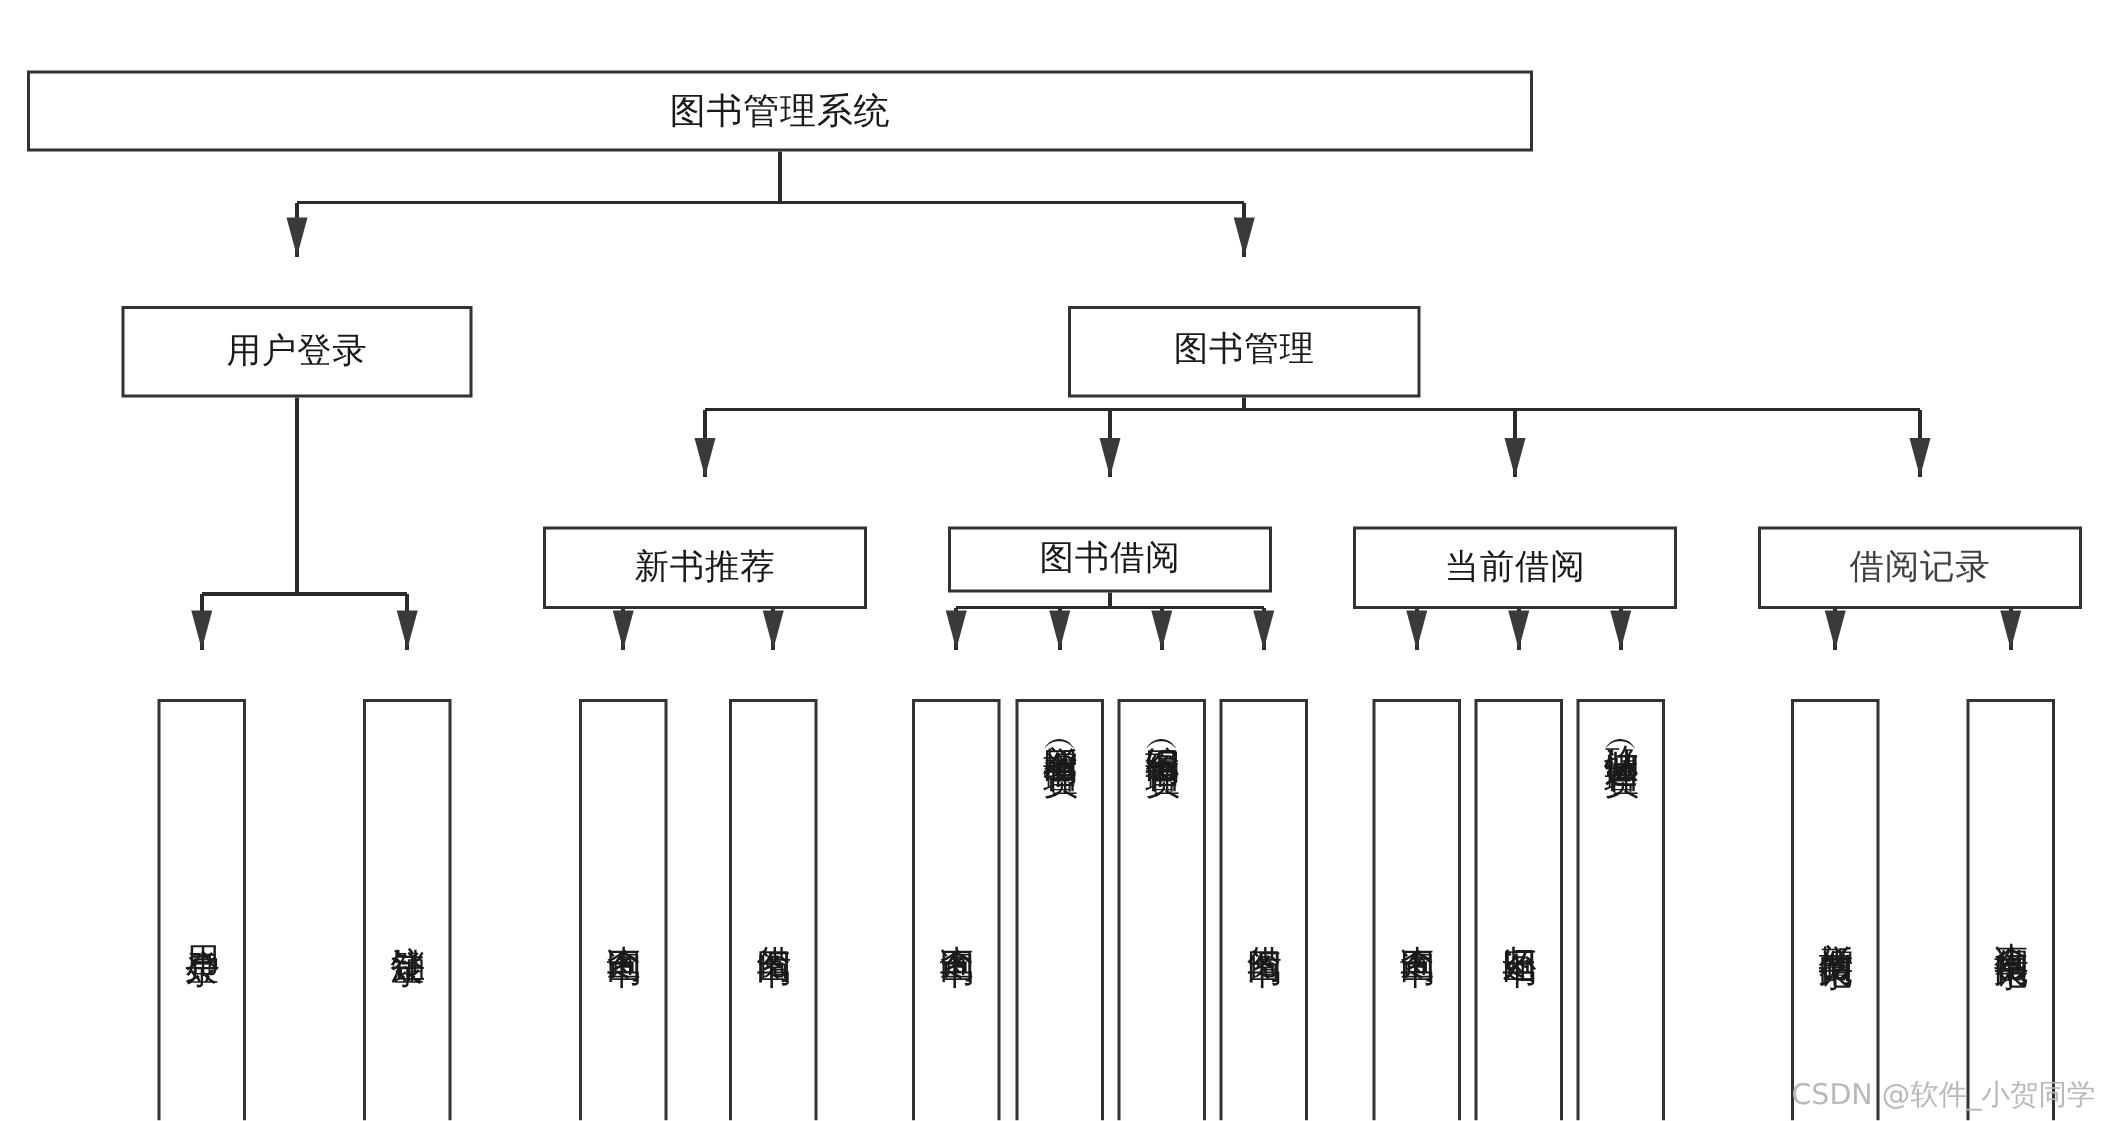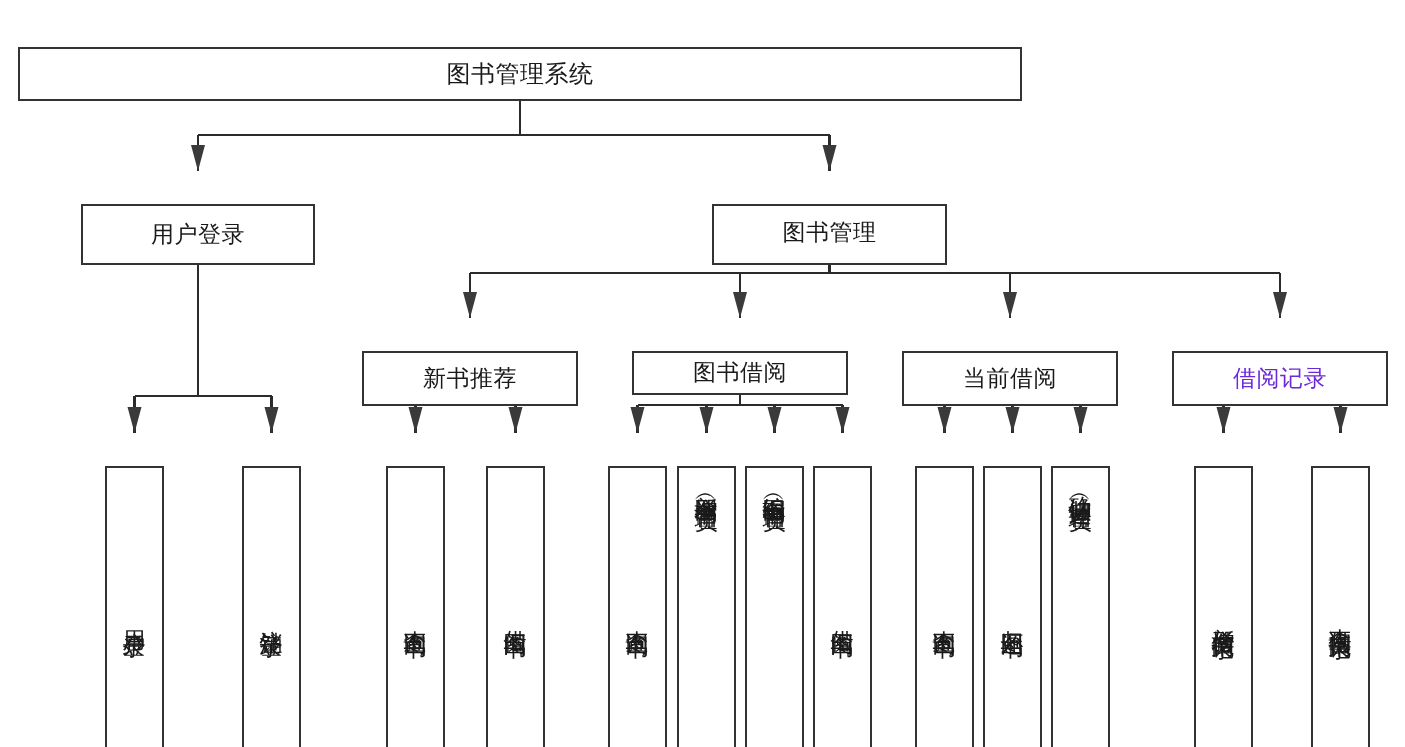--- a/index.html
+++ b/index.html
@@ -143,21 +143,21 @@
       </div>
       <div class="node horiz" style="left: 362px; top: 318px; width: 216px; height: 55px; border-color: rgb(51, 51, 51); background: rgb(255, 255, 255); color: rgb(26, 26, 26);">
         <span class="node-label">新书推荐</span>
       </div>
       <div class="node horiz" style="left: 632px; top: 318px; width: 216px; height: 44px; border-color: rgb(51, 51, 51); background: rgb(255, 255, 255); color: rgb(26, 26, 26);">
         <span class="node-label">图书借阅</span>
       </div>
       <div class="node horiz" style="left: 902px; top: 318px; width: 216px; height: 55px; border-color: rgb(51, 51, 51); background: rgb(255, 255, 255); color: rgb(26, 26, 26);">
         <span class="node-label">当前借阅</span>
       </div>
-      <div class="node horiz" style="left: 1172px; top: 318px; width: 216px; height: 55px; border-color: rgb(51, 51, 51); background: rgb(255, 255, 255); color: #6d28d9;">
+      <div class="node horiz" style="left: 1172px; top: 318px; width: 216px; height: 55px; border-color: rgb(51, 51, 51); background: rgb(255, 255, 255); color: #404040;">
         <span class="node-label">借阅记录</span>
       </div>
       <div class="node vert centered" style="left: 105px; top: 433px; width: 59px; height: 300px; border-color: rgb(51, 51, 51); background: rgb(255, 255, 255); color: rgb(26, 26, 26);">
         <span class="node-label">用户登录</span>
       </div>
       <div class="node vert centered" style="left: 242px; top: 433px; width: 59px; height: 300px; border-color: rgb(51, 51, 51); background: rgb(255, 255, 255); color: rgb(26, 26, 26);">
         <span class="node-label">注销登录</span>
       </div>
       <div class="node vert centered" style="left: 386px; top: 433px; width: 59px; height: 300px; border-color: rgb(51, 51, 51); background: rgb(255, 255, 255); color: rgb(26, 26, 26);">
         <span class="node-label">查询图书</span>
@@ -186,13 +186,14 @@
       <div class="node vert" style="left: 1051px; top: 433px; width: 59px; height: 300px; border-color: rgb(51, 51, 51); background: rgb(255, 255, 255); color: rgb(26, 26, 26);">
         <span class="node-label">确认归还（管理员）</span>
       </div>
       <div class="node vert centered" style="left: 1194px; top: 433px; width: 59px; height: 300px; border-color: rgb(51, 51, 51); background: rgb(255, 255, 255); color: rgb(26, 26, 26);">
         <span class="node-label">新增借阅记录</span>
       </div>
       <div class="node vert centered" style="left: 1311px; top: 433px; width: 59px; height: 300px; border-color: rgb(51, 51, 51); background: rgb(255, 255, 255); color: rgb(26, 26, 26);">
         <span class="node-label">查询借阅记录</span>
       </div>
     </div>
+  <div id="watermark">CSDN @软件_小贺同学</div>
 </div>
 
 </body></html>

